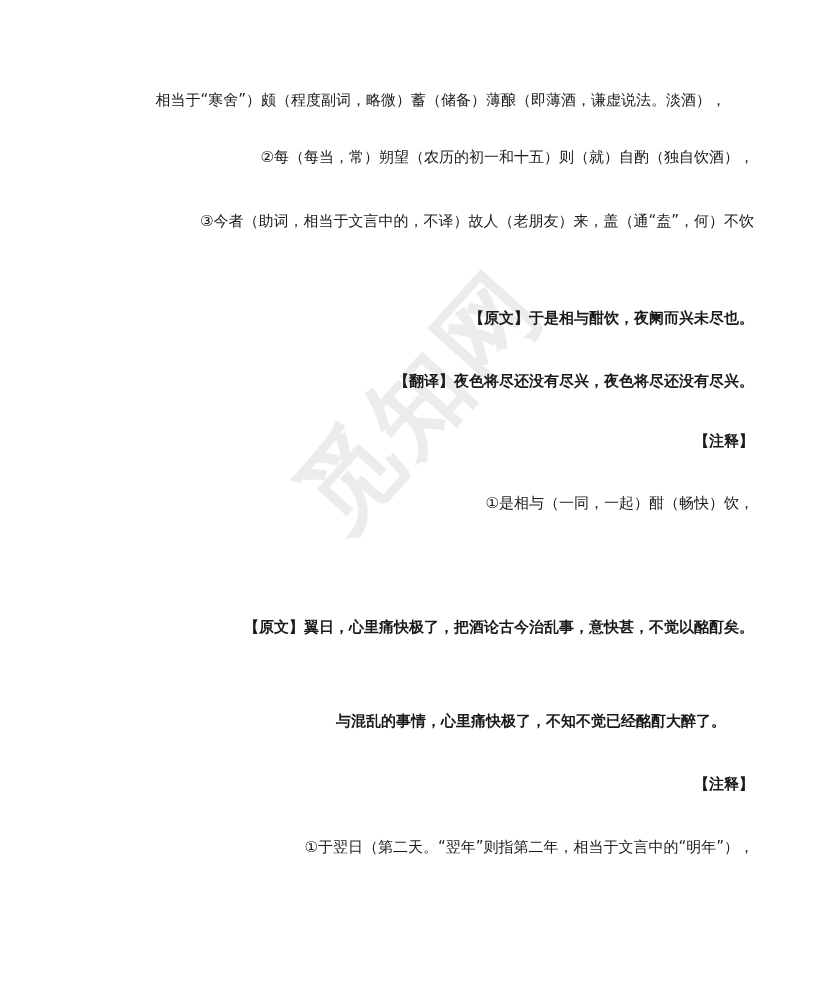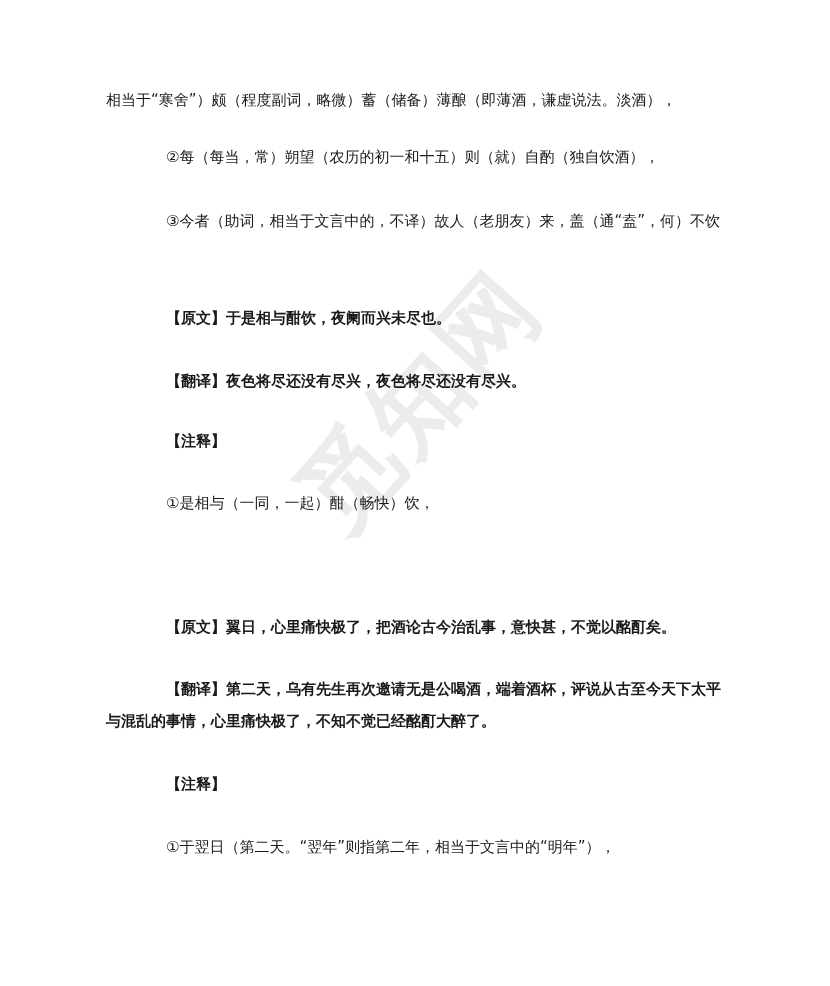--- a/index.html
+++ b/index.html
@@ -4,37 +4,36 @@
 <style>
   html, body { margin: 0; padding: 0; background: #ffffff; }
   body { width: 830px; height: 986px; position: relative; overflow: hidden;
          font-family: "DejaVu Sans", "Liberation Sans", sans-serif; color: #1a1a1a; }
   .page { position: absolute; left: 0; top: 0; width: 830px; height: 986px; background: #fff; }
   .watermark { position: absolute; left: 250px; top: 330px; width: 340px; height: 140px;
                transform: rotate(-48deg); font-size: 96px; font-weight: bold; color: #ececec;
                letter-spacing: 6px; text-align: center; line-height: 140px; white-space: nowrap;
                pointer-events: none; z-index: 0; }
   .line { position: absolute; left: 106px; width: 620px; font-size: 15px; line-height: 20px;
-          white-space: nowrap; z-index: 1; }
-  .indent { left: 134px; margin-left: 32px; }
+          white-space: nowrap; z-index: 1; text-align: right; }
+  .indent { left: 134px; }
   .bold { font-weight: bold; }
 </style>
 </head>
 <body>
 
 <div class="page">
   <div class="watermark">觅知网</div>
 
   <div class="line" style="top:90px">相当于“寒舍”）颇（程度副词，略微）蓄（储备）薄酿（即薄酒，谦虚说法。淡酒），</div>
   <div class="line indent" style="top:147px">②每（每当，常）朔望（农历的初一和十五）则（就）自酌（独自饮酒），</div>
   <div class="line indent" style="top:211px">③今者（助词，相当于文言中的，不译）故人（老朋友）来，盖（通“盍”，何）不饮</div>
 
   <div class="line indent bold" style="top:308px">【原文】于是相与酣饮，夜阑而兴未尽也。</div>
   <div class="line indent bold" style="top:371px">【翻译】夜色将尽还没有尽兴，夜色将尽还没有尽兴。</div>
   <div class="line indent bold" style="top:431px">【注释】</div>
   <div class="line indent" style="top:493px">①是相与（一同，一起）酣（畅快）饮，</div>
 
   <div class="line indent bold" style="top:617px">【原文】翼日，心里痛快极了，把酒论古今治乱事，意快甚，不觉以酩酊矣。</div>
-  <div class="line indent bold" style="top:679px">【翻译】第二天，乌有先生再次邀请无是公喝酒，端着酒杯，评说从古至今天下太平</div>
   <div class="line bold" style="top:711px">与混乱的事情，心里痛快极了，不知不觉已经酩酊大醉了。</div>
   <div class="line indent bold" style="top:774px">【注释】</div>
   <div class="line indent" style="top:837px">①于翌日（第二天。“翌年”则指第二年，相当于文言中的“明年”），</div>
 </div>
 
 </body></html>

